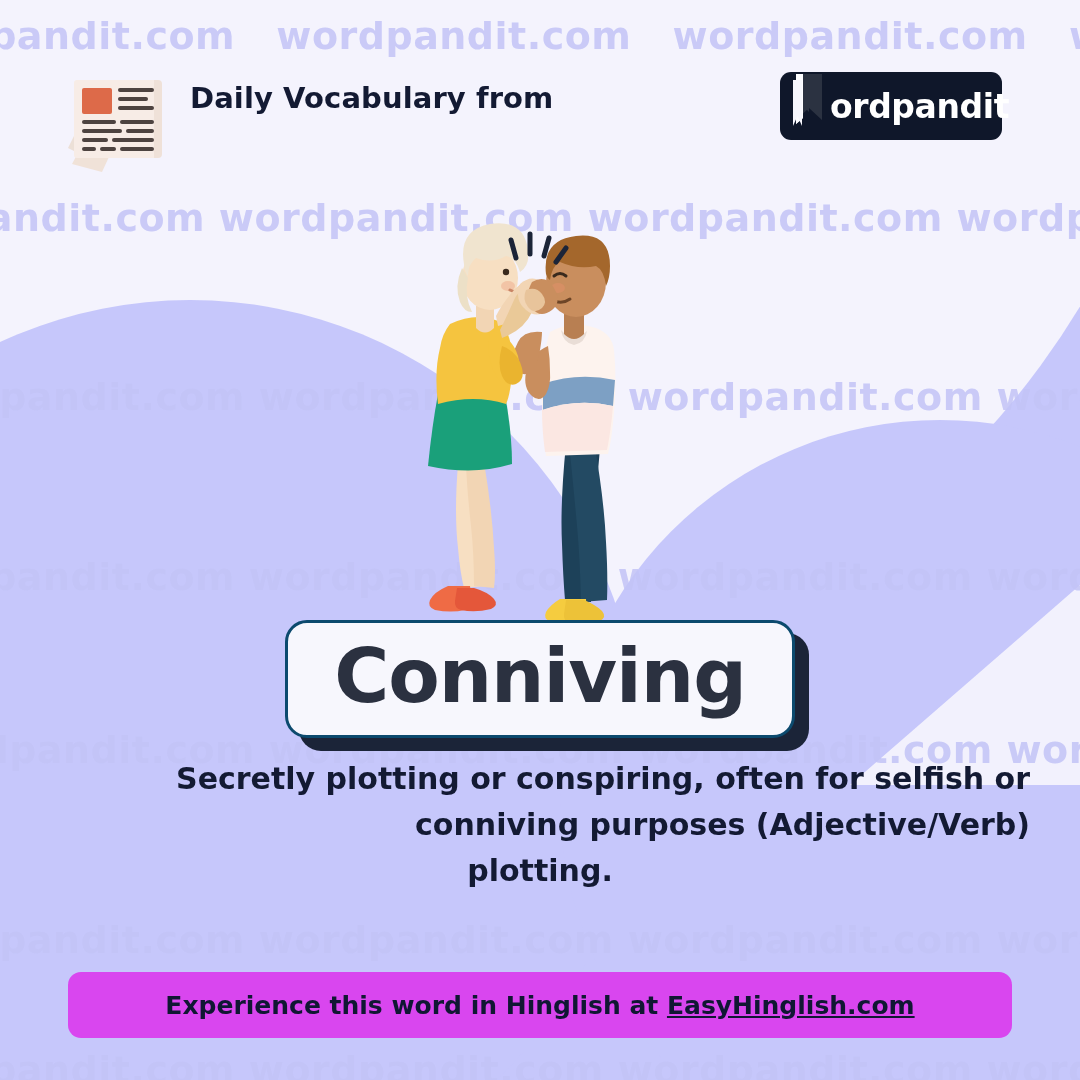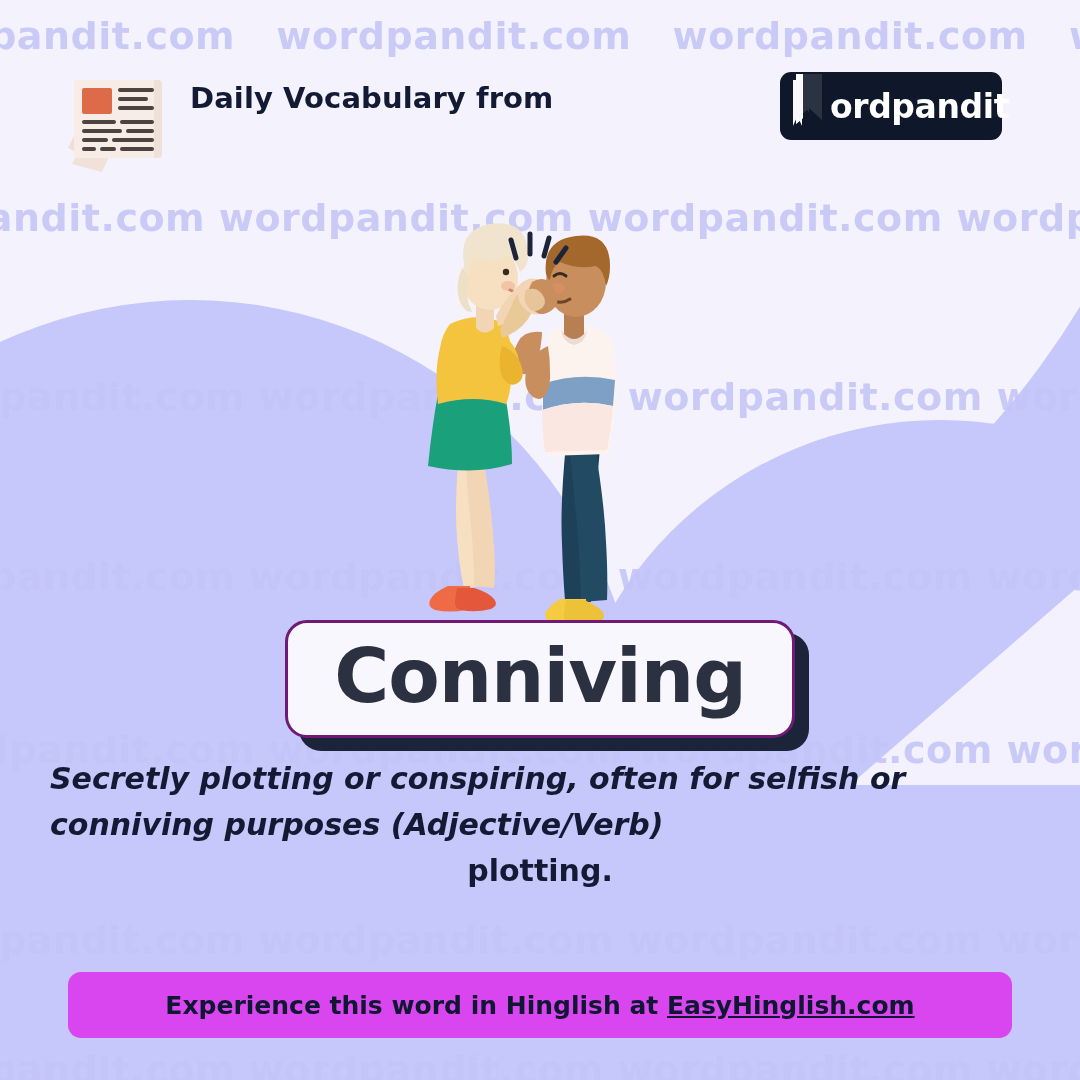--- a/index.html
+++ b/index.html
@@ -85,38 +85,37 @@
   }
 
   
   .illustration{position:absolute;left:398px;top:214px;width:300px;height:420px;}
 
   
   .word-wrap{position:absolute;left:0;top:620px;width:1080px;text-align:center;}
   .word-card{
     display:inline-block;position:relative;
     background:#f7f7fd;
-    border:3px solid #701a75;
+    border:3px solid #0c4a6e;
     border-radius:22px;
     padding:14px 46px 18px;
     box-shadow:14px 13px 0 0 #1b2438;
   }
   .word-text{
     font-size:75px;font-weight:800;color:#2b3140;
     letter-spacing:-1px;line-height:1.06;
     font-family:"DejaVu Sans", sans-serif;
   }
 
   
   .definition{
     position:absolute;left:50px;top:756px;width:980px;
-    text-align:left;color:#131a33;
+    text-align:right;color:#131a33;
     font-size:30px;font-weight:800;line-height:1.52;
     font-family:"DejaVu Sans", sans-serif;
-    font-style:italic;
   }
   .usage{
     position:absolute;left:30px;top:848px;width:1020px;
     text-align:center;color:#131a33;
     font-size:30px;font-weight:800;line-height:1.52;
     font-family:"DejaVu Sans", sans-serif;
   }
 
   
   .footer-bar{

